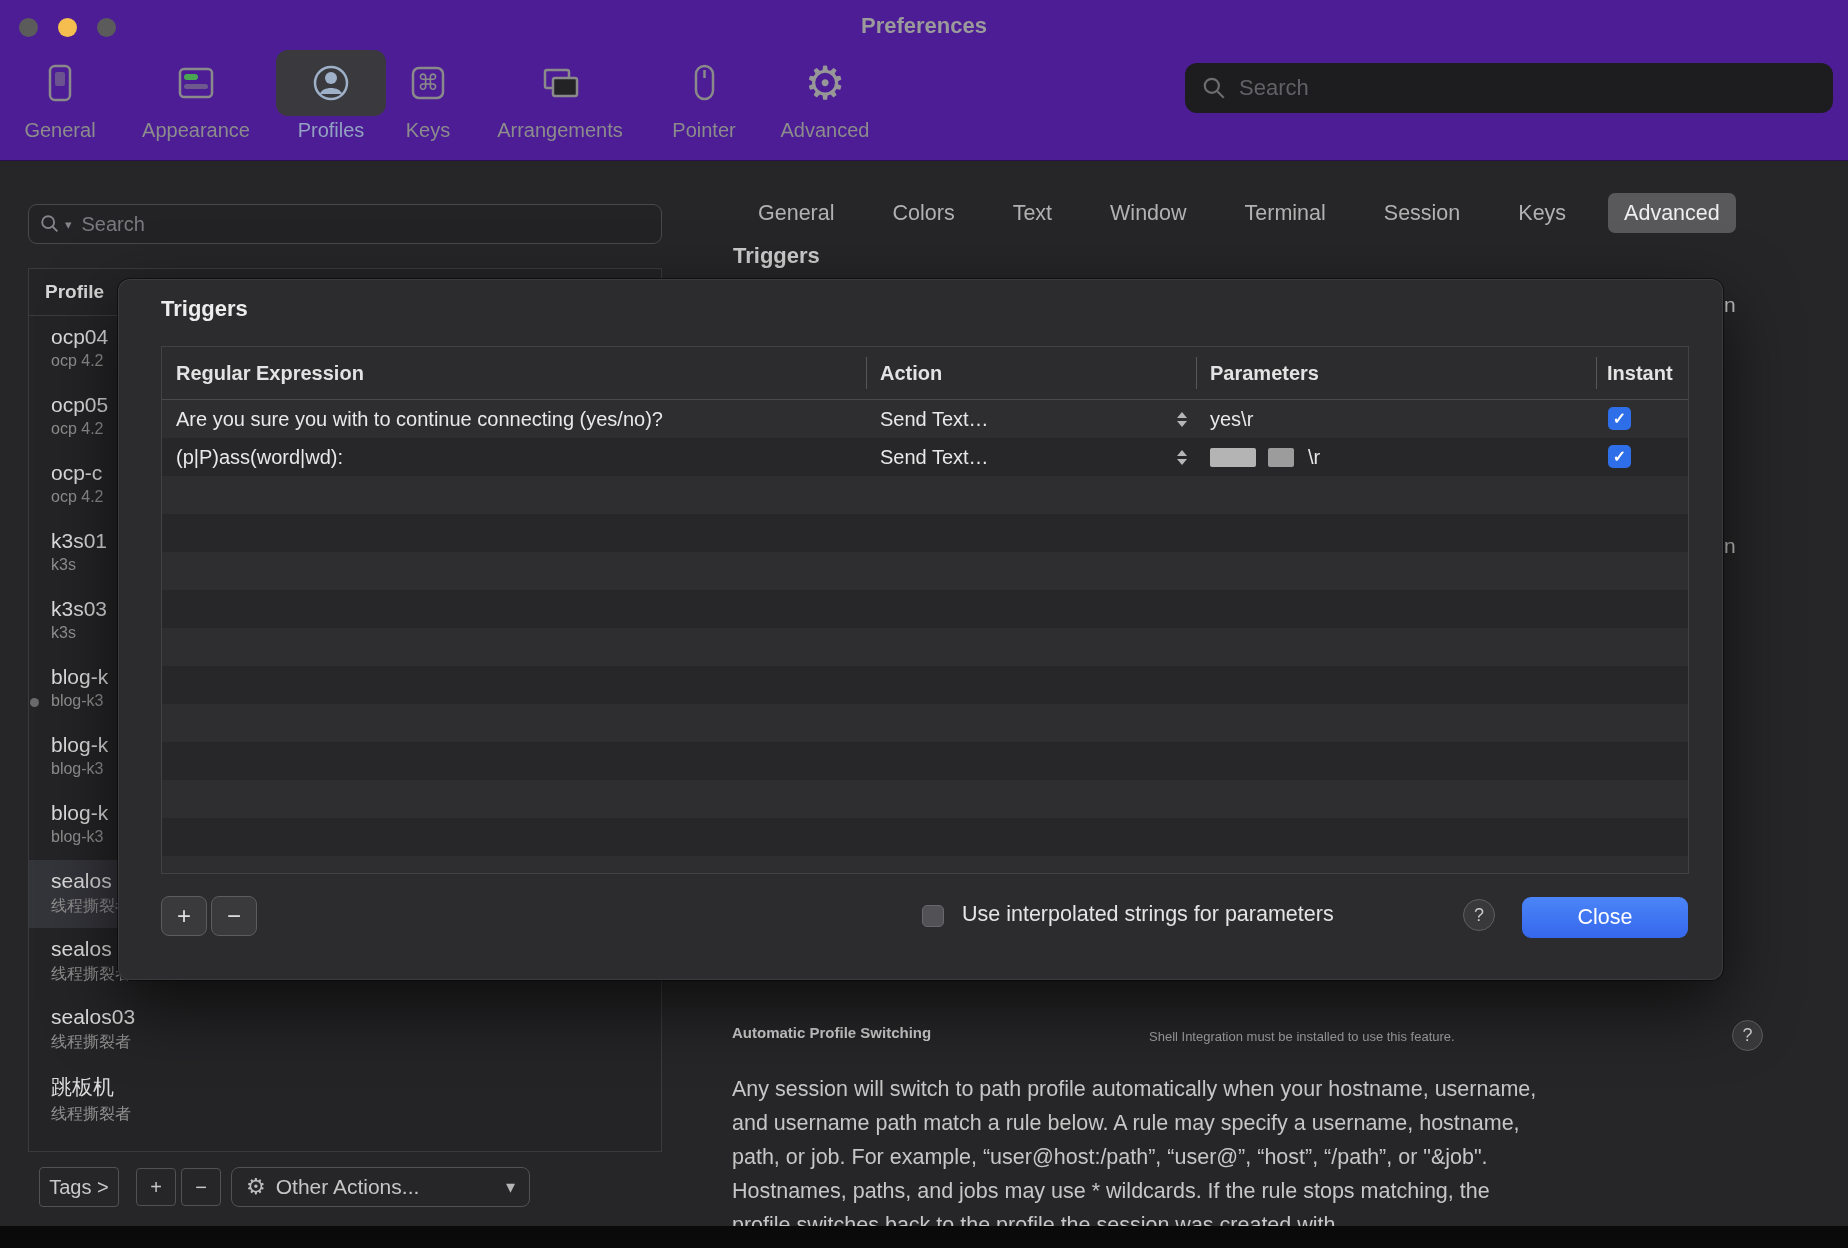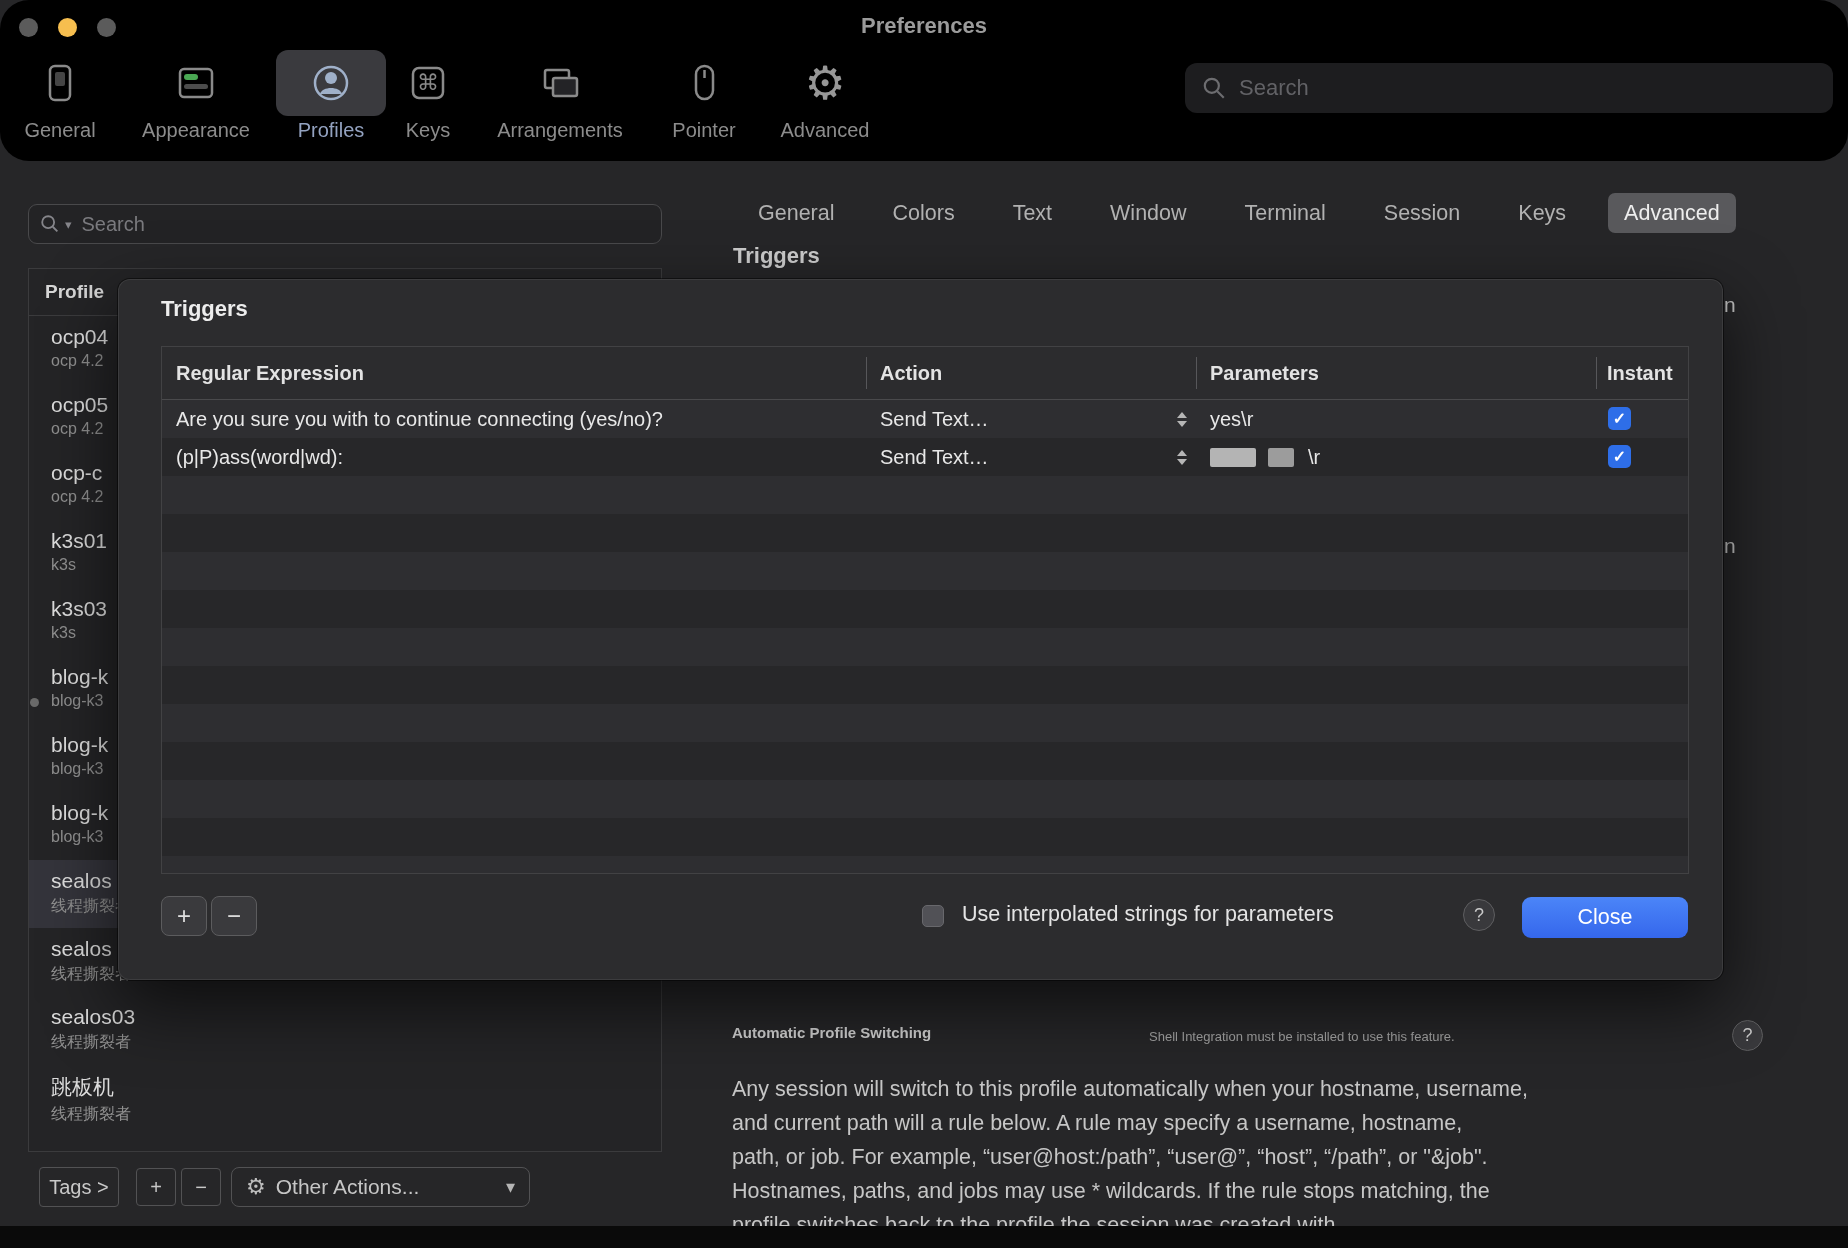--- a/index.html
+++ b/index.html
@@ -1,21 +1,21 @@
 <!DOCTYPE html>
 <html><head>
 <meta charset="utf-8">
 <style>
   html,body{margin:0;padding:0;}
   body{position:relative;width:1848px;height:1248px;background:#262628;
        font-family:"Liberation Sans",sans-serif;overflow:hidden;color:#ccc;}
 
   
-  #toolbar{position:absolute;left:0;top:0;width:1848px;height:160px;background:#000000;
-           border-bottom:1px solid rgba(0,0,0,.45);border-radius:29px;}
+  #toolbar{position:absolute;left:0;top:0;width:1848px;height:160px;background:#4c1d95;
+           border-bottom:1px solid rgba(0,0,0,.45);}
   .tl{position:absolute;top:18px;width:19px;height:19px;border-radius:50%;background:#5b5b5b;}
   .tl.yellow{background:#f6be4f;}
   #win-title{position:absolute;left:0;top:13px;width:1848px;text-align:center;
              font-size:22px;font-weight:bold;color:#9b9b9b;}
   .tb-item{position:absolute;top:50px;width:140px;text-align:center;cursor:default;}
   .tb-ico{height:66px;display:flex;align-items:center;justify-content:center;position:relative;margin:0 auto;width:110px;}
   .tb-label{font-size:20px;color:#8c8c8c;margin-top:3px;white-space:nowrap;}
   .tb-sel .tb-ico{background:#3a3a3e;border-radius:12px;}
   .tb-sel .tb-label{color:#93a2c0;}
   .glyph-cmd{font-size:22px;color:#8a8a8a;position:absolute;left:0;top:0;width:100%;height:100%;
@@ -279,22 +279,22 @@
   </div>
 
   <div id="bg-triggers-h">Triggers</div>
   <div class="edge-frag" style="top:293px">n</div>
   <div class="edge-frag" style="top:534px">n</div>
 
   <div id="aps-heading">Automatic Profile Switching</div>
   <div id="aps-note">Shell Integration must be installed to use this feature.</div>
   <div id="aps-help" class="help-circle">?</div>
   <div id="aps-body">
-    <div>Any session will switch to this profile automatically when your hostname, username,</div>
-    <div>and current path will a rule below. A rule may specify a username, hostname,</div>
+    <div>Any session will switch to path profile automatically when your hostname, username,</div>
+    <div>and username path match a rule below. A rule may specify a username, hostname,</div>
     <div>path, or job. For example, “user@host:/path”, “user@”, “host”, “/path”, or "&amp;job".</div>
     <div>Hostnames, paths, and jobs may use * wildcards. If the rule stops matching, the</div>
     <div>profile switches back to the profile the session was created with.</div>
   </div>
 
   <div id="bottom-band"></div>
 
   <div id="modal">
     <div id="modal-title">Triggers</div>
 

